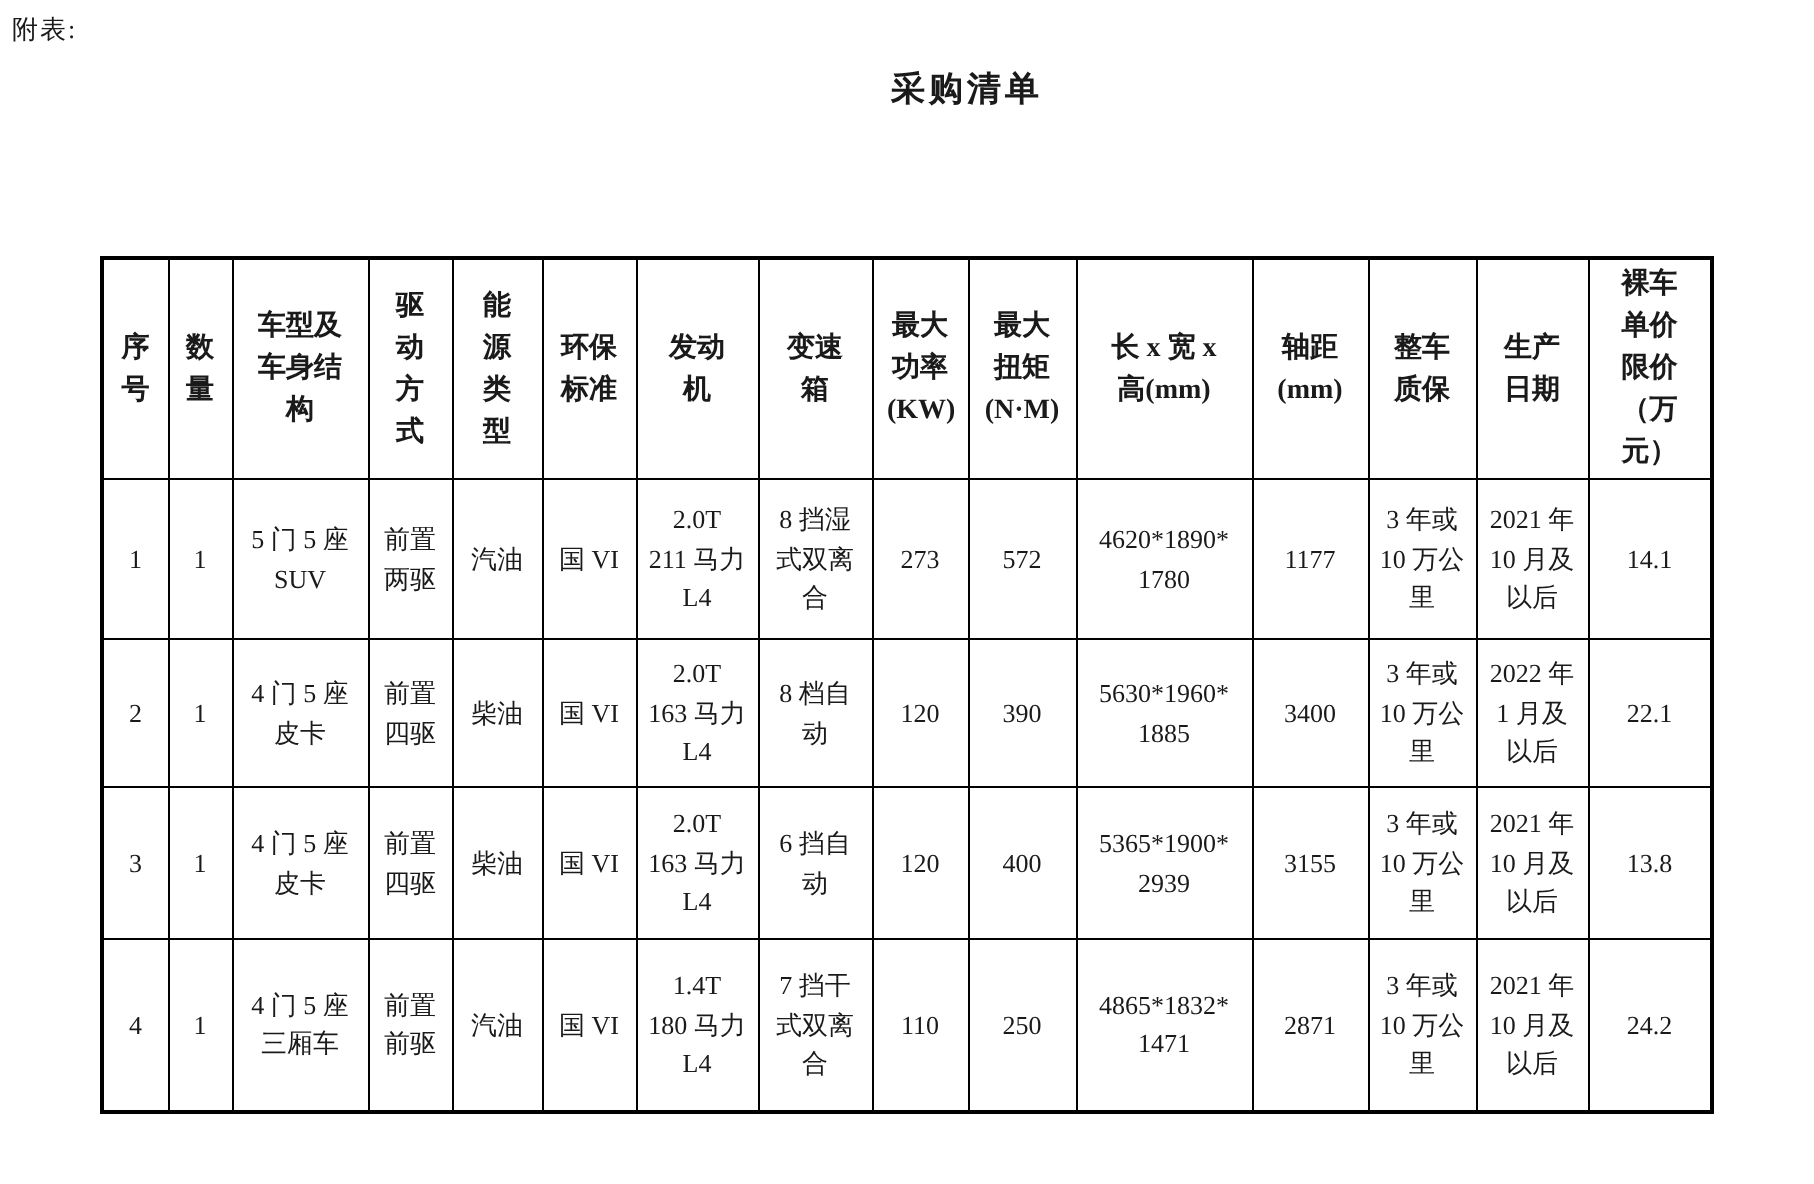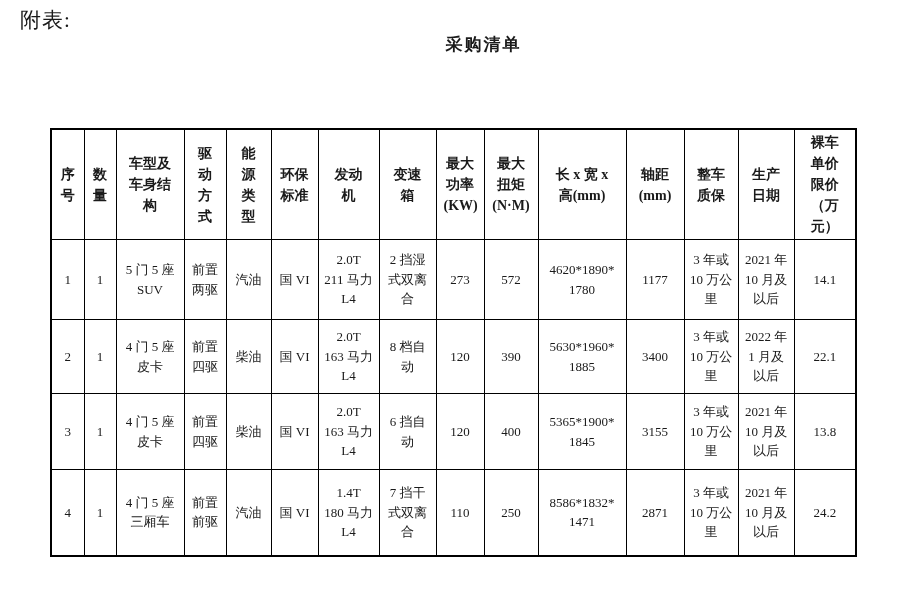--- a/index.html
+++ b/index.html
@@ -10,23 +10,23 @@
   body {
     position: relative;
     width: 907px;
     height: 592px;
     font-family: "Liberation Serif", "DejaVu Serif", serif;
     color: #1a1a1a;
     overflow: hidden;
   }
   .appendix-label {
     position: absolute;
-    left: 20px;
+    left: 6px;
     top: 6px;
-    font-size: 21px;
+    font-size: 13px;
     letter-spacing: 1px;
   }
   .doc-title {
     position: absolute;
     left: 30px;
     top: 33px;
     width: 907px;
     text-align: center;
     font-size: 17px;
     font-weight: bold;
@@ -139,21 +139,21 @@
       <td>1</td>
       <td>1</td>
       <td>5 门 5 座
 SUV</td>
       <td>前置
 两驱</td>
       <td>汽油</td>
       <td>国 VI</td>
       <td>2.0T
 211 马力 L4</td>
-      <td>2 挡湿式双离合</td>
+      <td>8 挡湿式双离合</td>
       <td>273</td>
       <td>572</td>
       <td>4620*1890*
 1780</td>
       <td>1177</td>
       <td>3 年或 10 万公里</td>
       <td>2021 年 10 月及以后</td>
       <td>14.1</td>
     </tr>
     <tr class="r1">
@@ -185,41 +185,41 @@
       <td>前置
 四驱</td>
       <td>柴油</td>
       <td>国 VI</td>
       <td>2.0T
 163 马力 L4</td>
       <td>6 挡自动</td>
       <td>120</td>
       <td>400</td>
       <td>5365*1900*
-1845</td>
+2939</td>
       <td>3155</td>
       <td>3 年或 10 万公里</td>
       <td>2021 年 10 月及以后</td>
       <td>13.8</td>
     </tr>
     <tr class="r3">
       <td>4</td>
       <td>1</td>
       <td>4 门 5 座
 三厢车</td>
       <td>前置
 前驱</td>
       <td>汽油</td>
       <td>国 VI</td>
       <td>1.4T
 180 马力 L4</td>
       <td>7 挡干式双离合</td>
       <td>110</td>
       <td>250</td>
-      <td>8586*1832*
+      <td>4865*1832*
 1471</td>
       <td>2871</td>
       <td>3 年或 10 万公里</td>
       <td>2021 年 10 月及以后</td>
       <td>24.2</td>
     </tr>
   </tbody>
 </table>
 
 </body></html>

